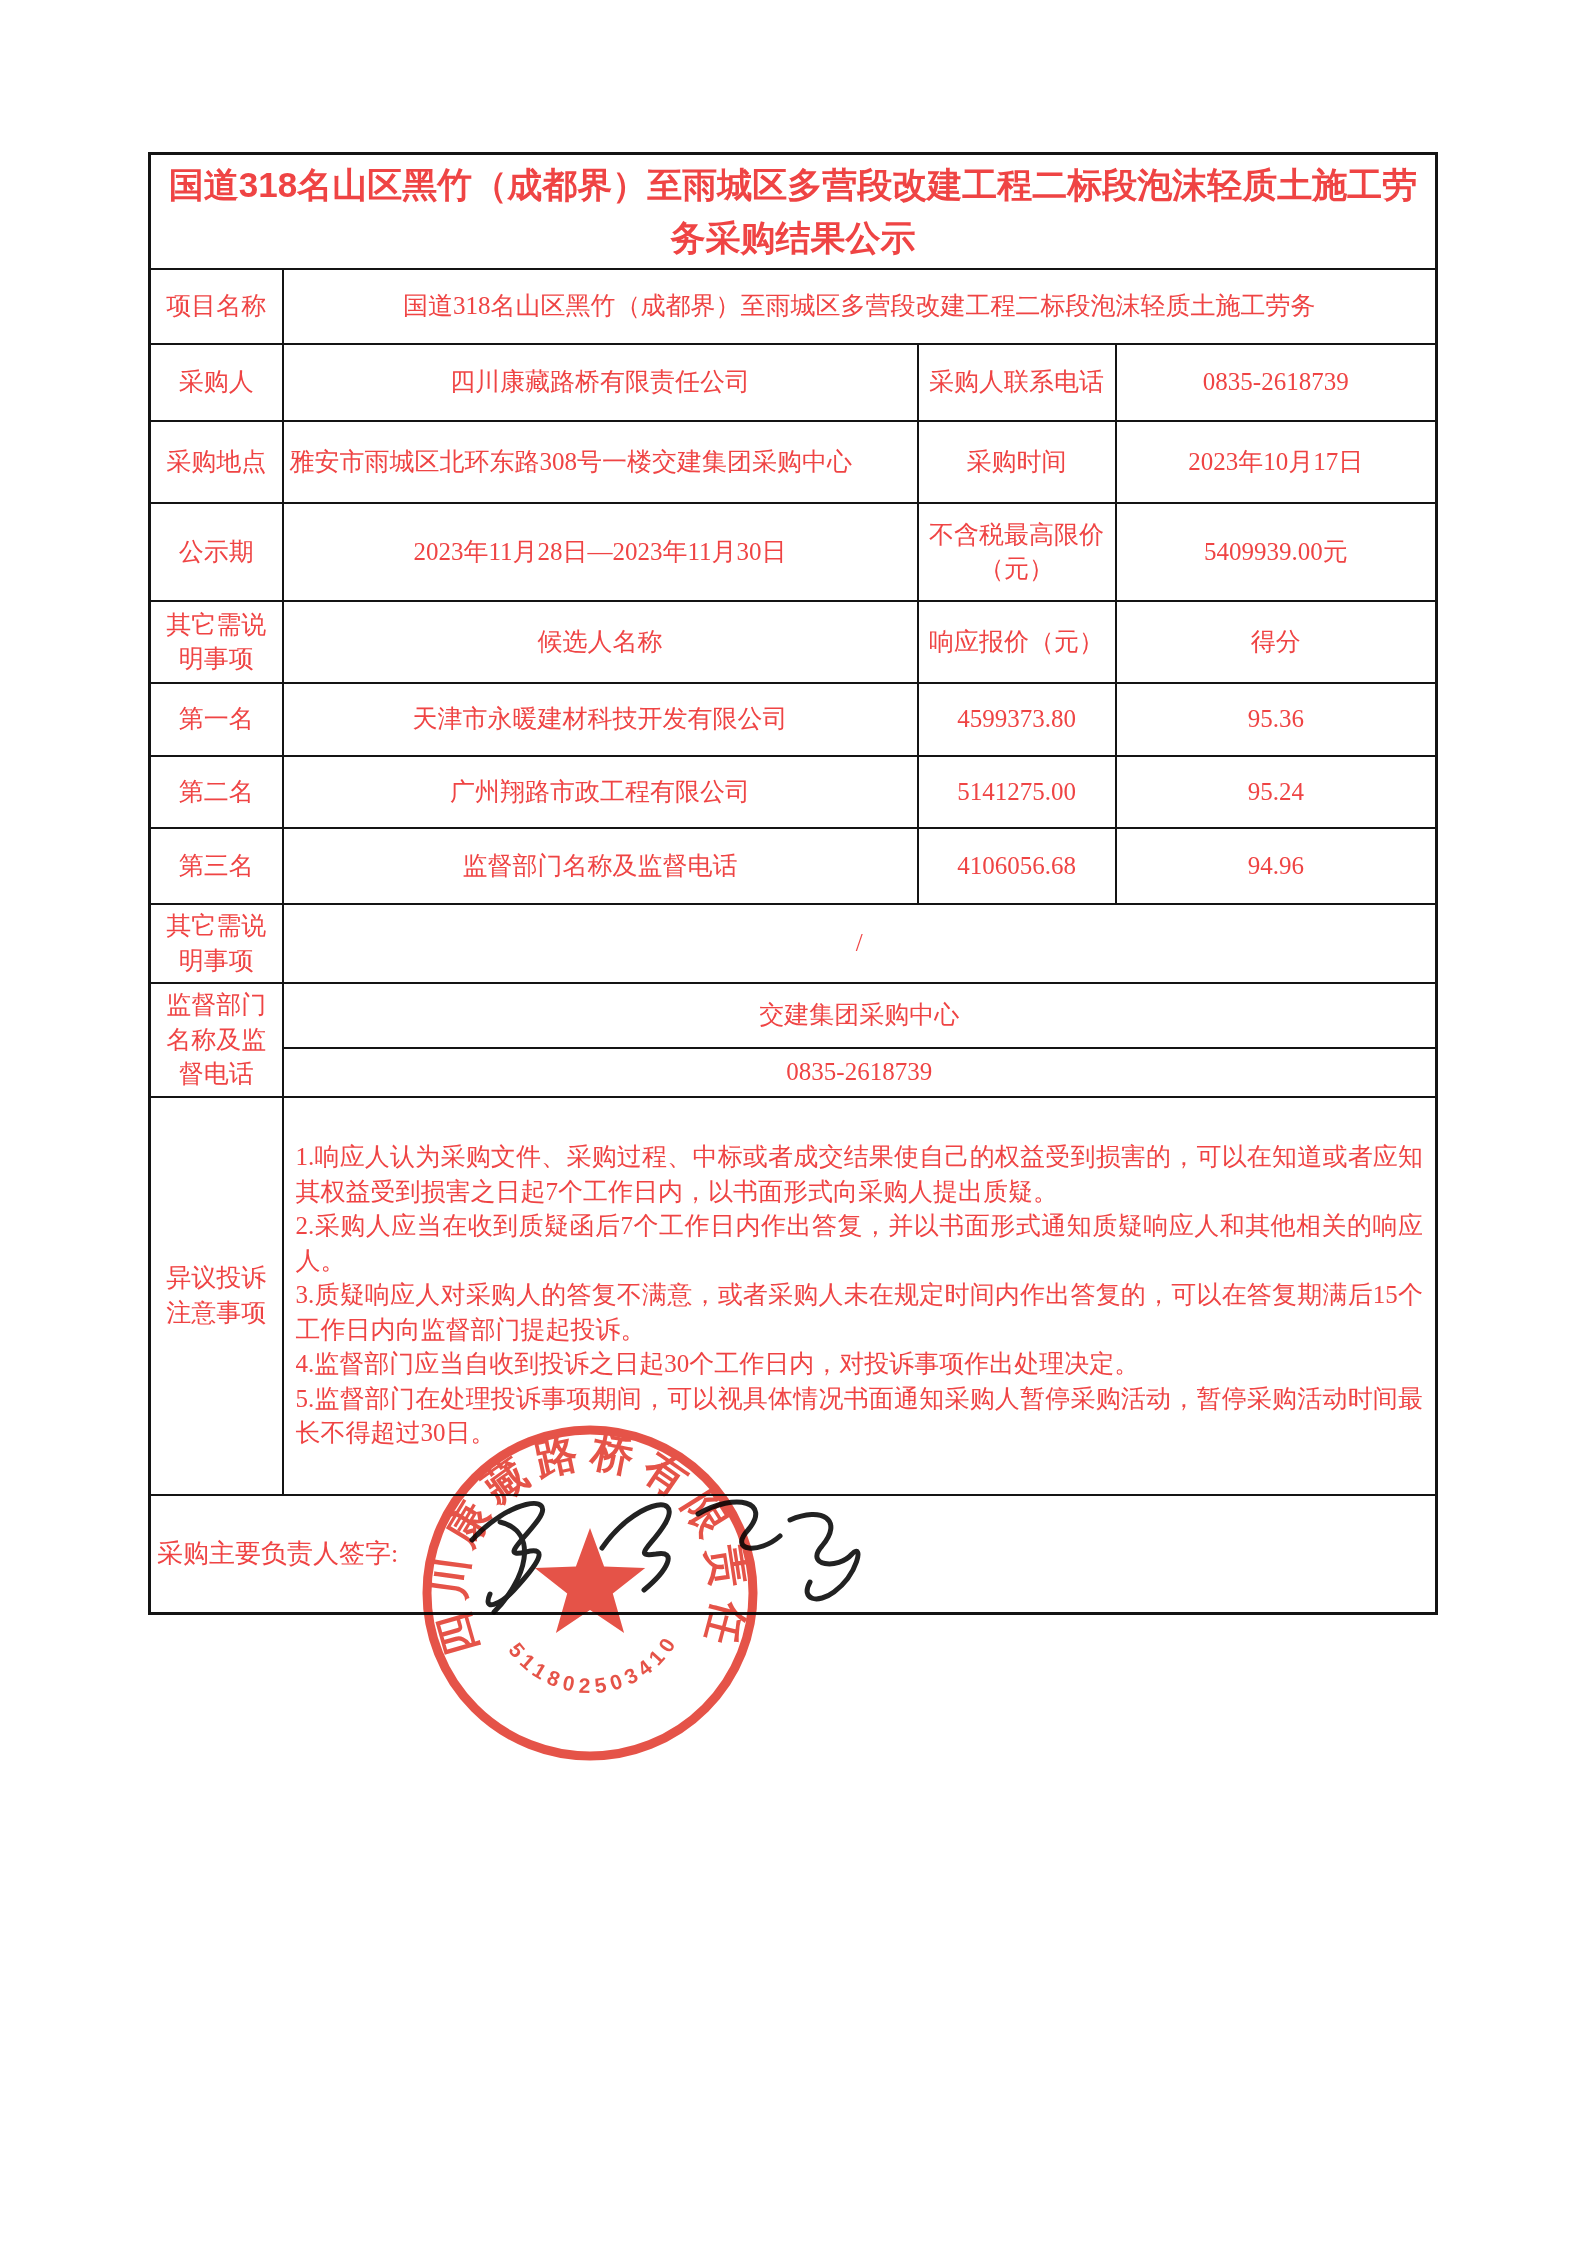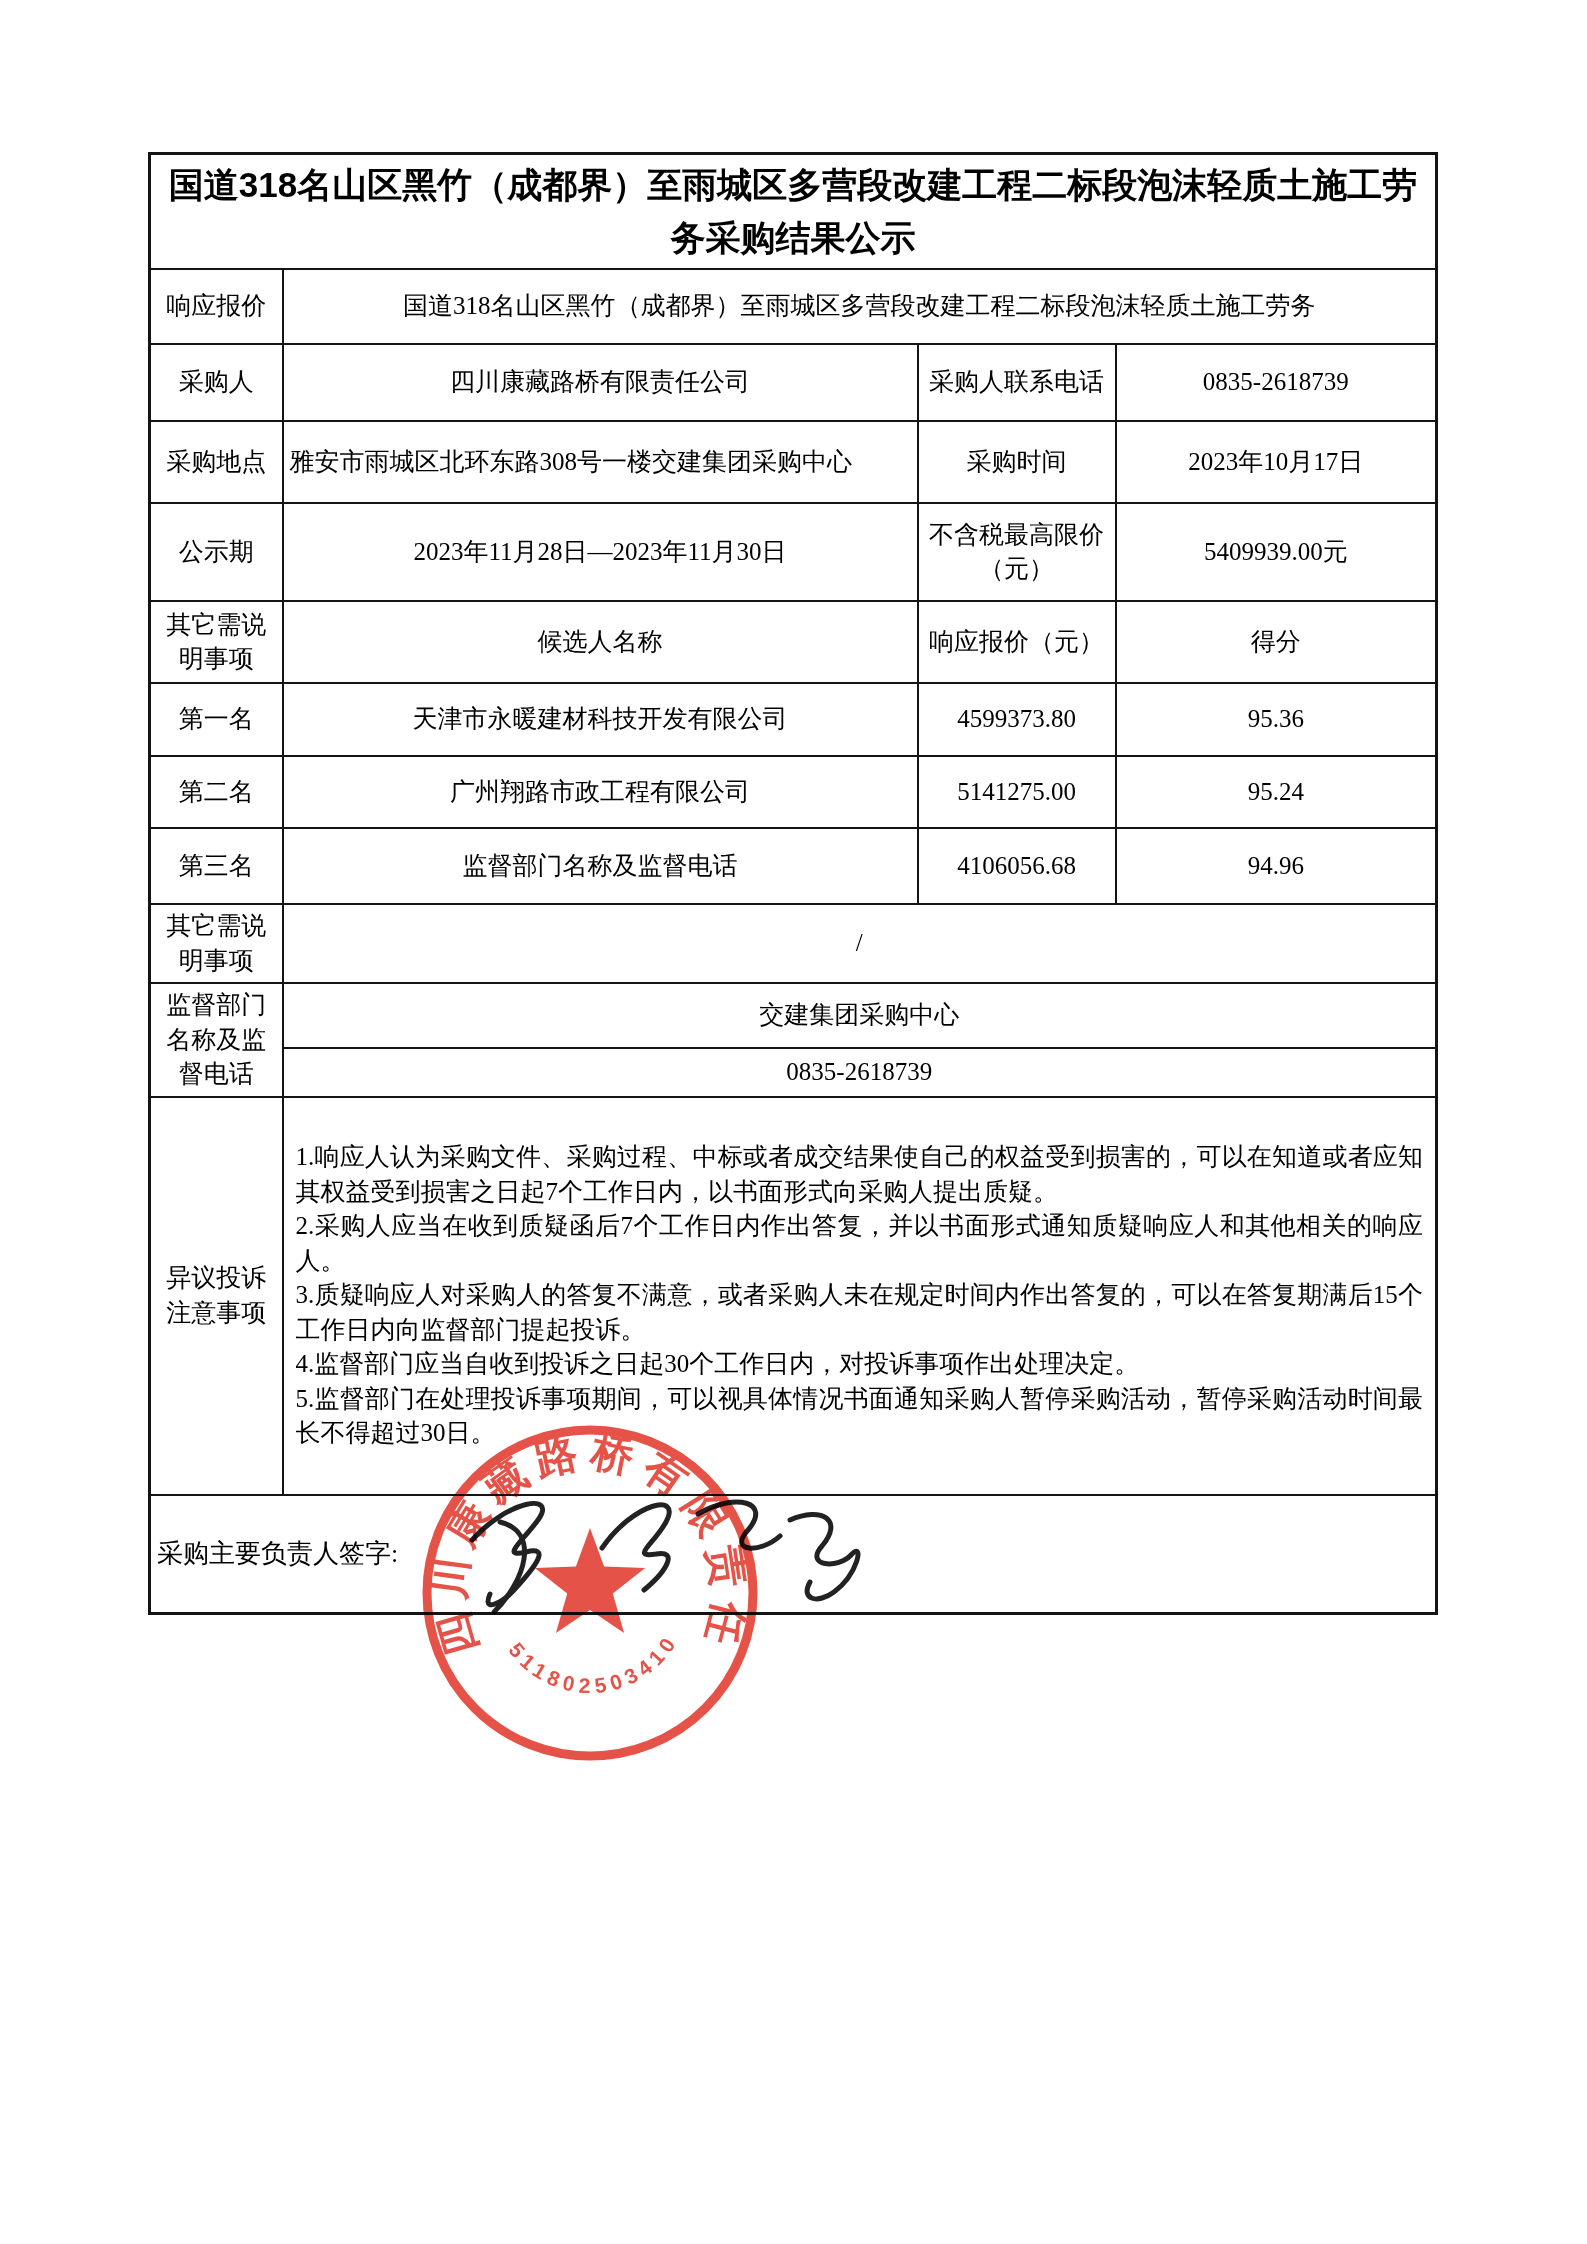--- a/index.html
+++ b/index.html
@@ -1,20 +1,20 @@
 <!DOCTYPE html>
 <html><head>
 <meta charset="utf-8">
 <style>
   html,body{margin:0;padding:0;background:#ffffff;}
   .page{
     position:relative;
     width:1587px;height:1912px;
     background:#ffffff;
-    color:#000000;
+    color:#ef4444;
     font-family:"Liberation Serif","DejaVu Serif",serif;
     overflow:hidden;
   }
   table.doc{
     position:absolute;left:148px;top:152px;
     width:1287px;
     border-collapse:collapse;
     table-layout:fixed;
     border:3px solid #141414;
   }
@@ -67,21 +67,21 @@
         <col style="width:198px">
         <col style="width:321px">
     </colgroup>
 
     <tbody>
         <tr style="height:106px">
       <td colspan="4" class="title-cell">国道318名山区黑竹（成都界）至雨城区多营段改建工程二标段泡沫轻质土施工劳务采购结果公示</td>
     </tr>
 
     <tr style="height:75px">
-      <td class="lbl">响应报价</td>
+      <td class="lbl">项目名称</td>
       <td colspan="3" class="ctr">国道318名山区黑竹（成都界）至雨城区多营段改建工程二标段泡沫轻质土施工劳务</td>
     </tr>
 
     <tr style="height:77px">
       <td class="lbl">采购人</td>
       <td class="ctr">四川康藏路桥有限责任公司</td>
       <td class="lbl">采购人联系电话</td>
       <td class="ctr">0835-2618739</td>
     </tr>
 

